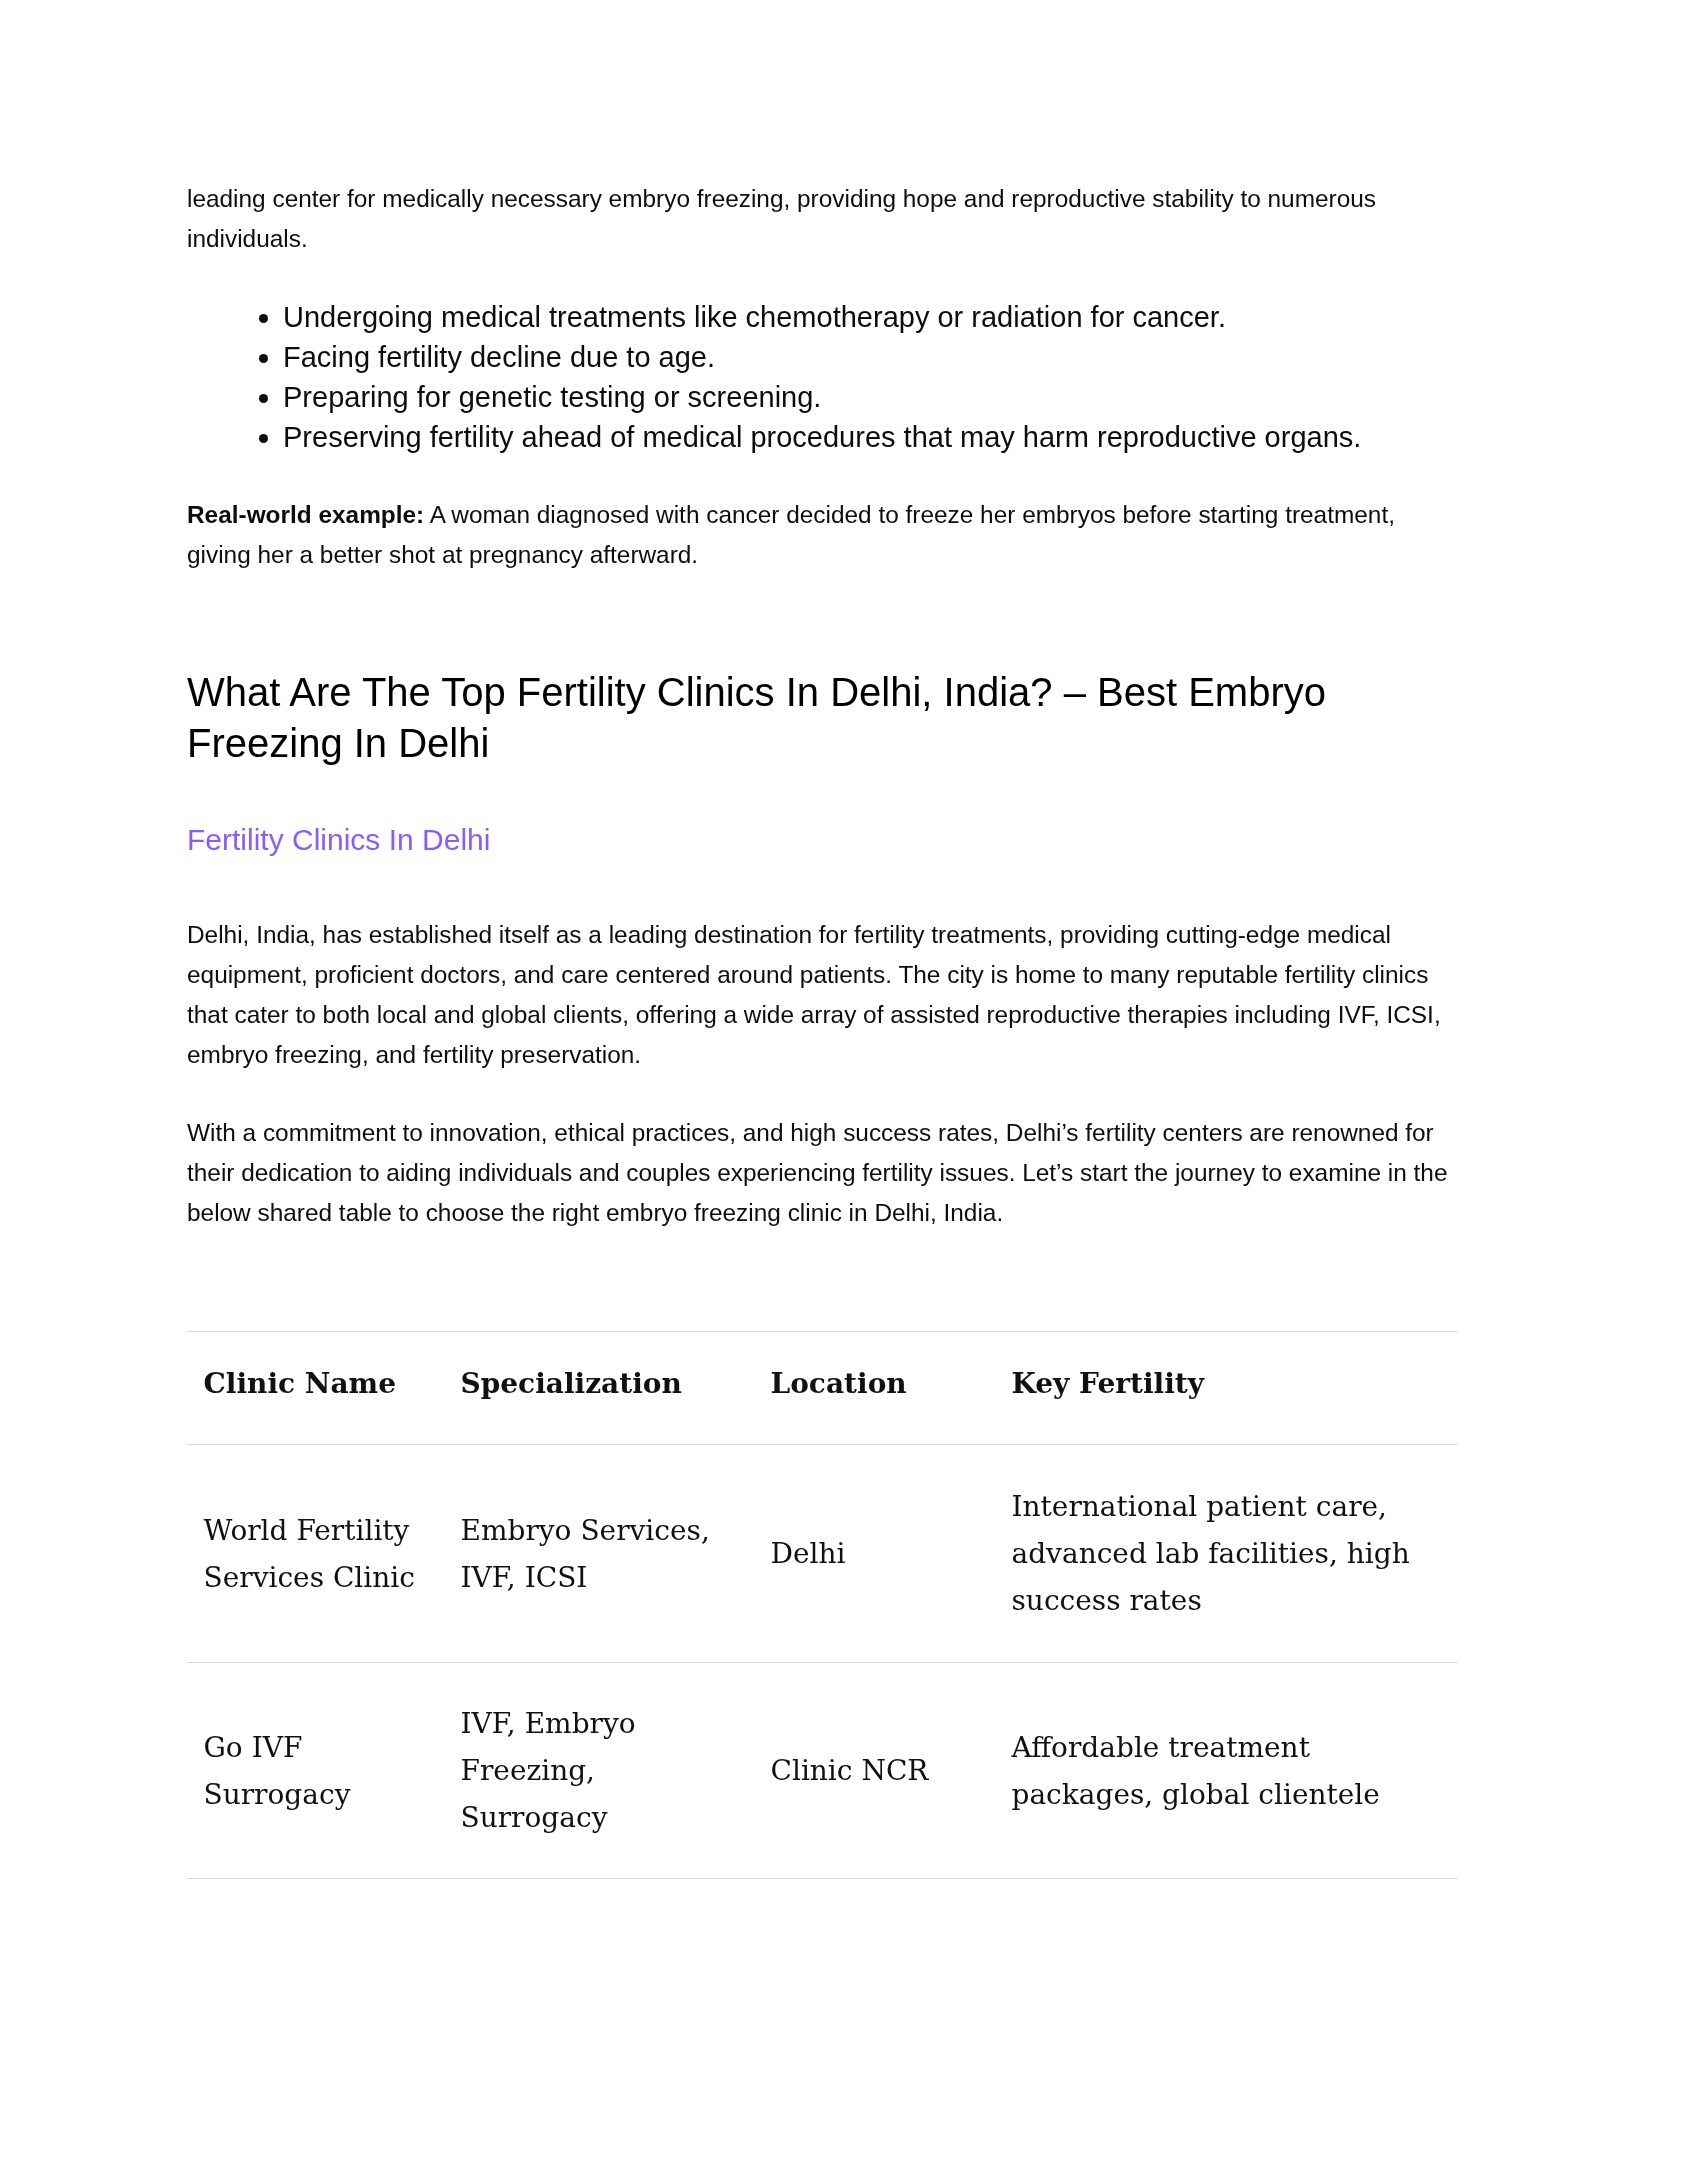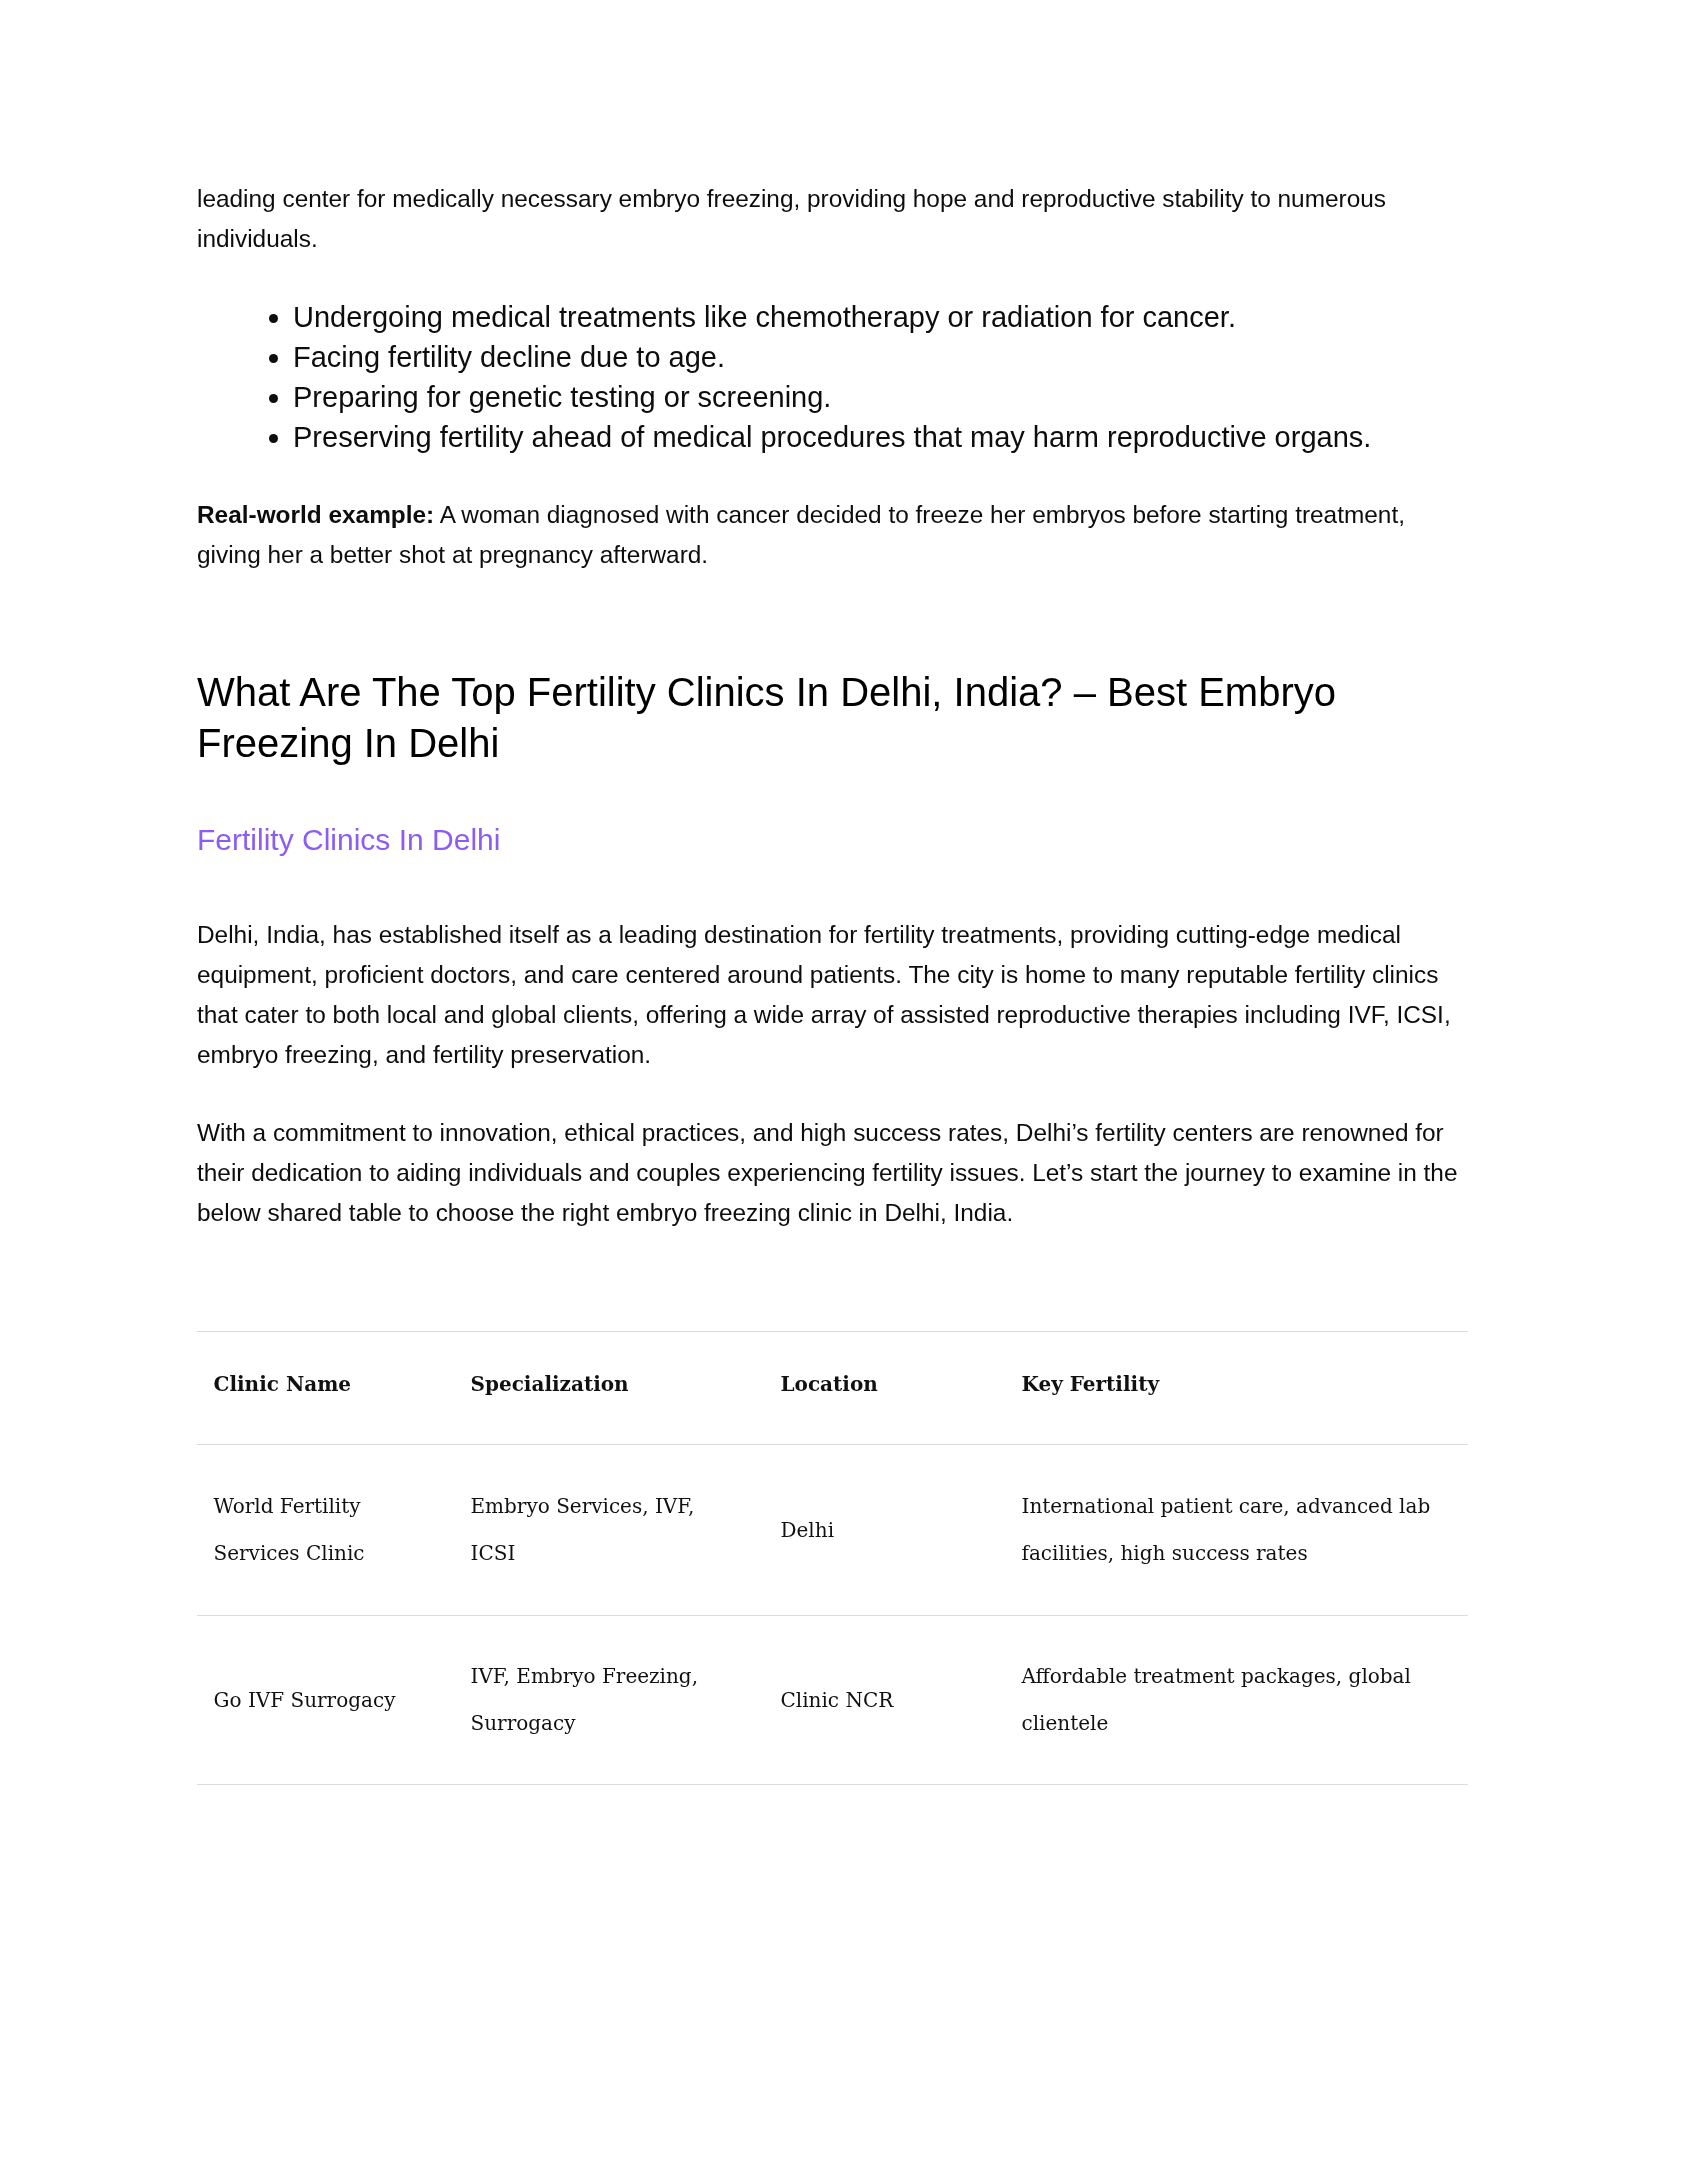--- a/index.html
+++ b/index.html
@@ -9,21 +9,21 @@
   }
   body {
     width: 1687px;
     height: 2183px;
     position: relative;
     font-family: "Liberation Sans", sans-serif;
     color: #0d0d0d;
   }
   .page {
     position: absolute;
-    left: 197px;
+    left: 187px;
     top: 179px;
     width: 1273px;
   }
   .body-text {
     font-size: 24.4px;
     line-height: 40px;
     margin: 0 0 38px 0;
     color: #0d0d0d;
   }
   .example-par {
@@ -57,21 +57,21 @@
     color: #8b5cf6;
     margin: 0 0 55px 0;
   }
   .last-par {
     margin-bottom: 98px;
   }
   table.clinics-table {
     width: 1271px;
     border-collapse: collapse;
     font-family: "DejaVu Serif", serif;
-    font-size: 20px;
+    font-size: 28px;
     color: #111111;
     border-top: 1.3px solid #dcdcdc;
     border-bottom: 1.3px solid #dcdcdc;
   }
   table.clinics-table tr {
     border-bottom: 1.3px solid #dcdcdc;
   }
   table.clinics-table th {
     text-align: left;
     font-weight: 700;

